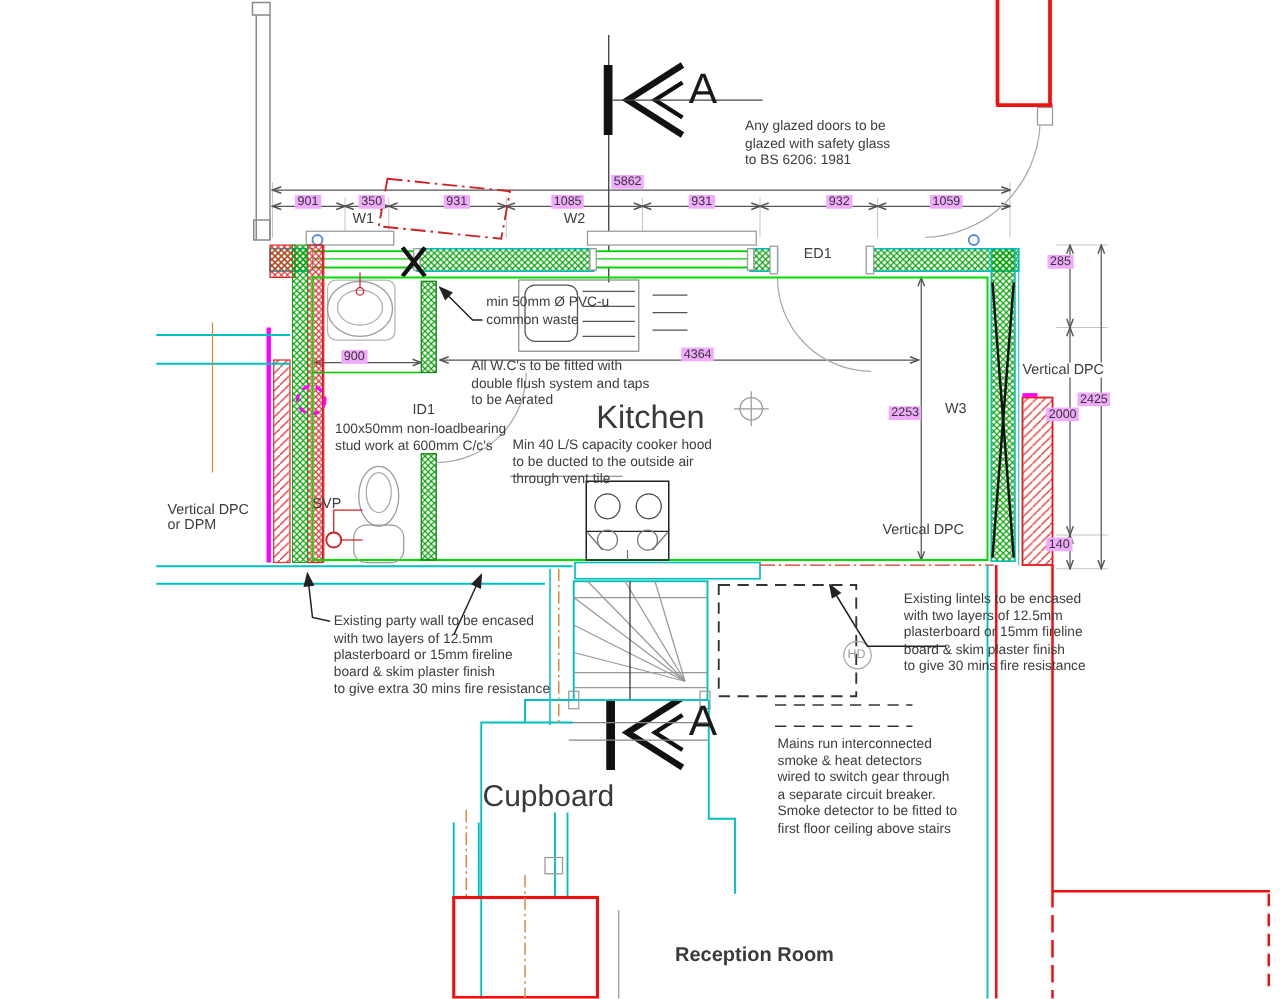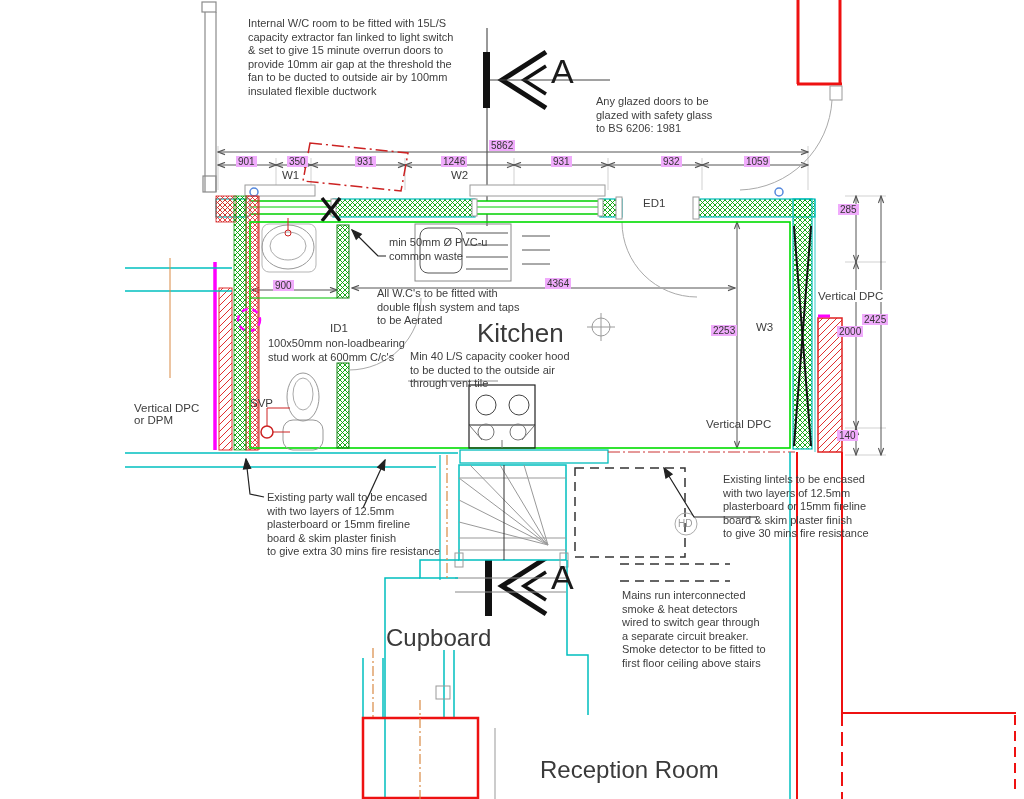--- a/index.html
+++ b/index.html
@@ -276,26 +276,20 @@
       <line x1="373" y1="648" x2="373" y2="718" stroke="#d98a45" stroke-width="1.2" stroke-dasharray="10 3 2 3"></line>
       <line x1="444" y1="650" x2="444" y2="718" stroke="#00bfbf" stroke-width="1.5"></line>
       <line x1="454" y1="650" x2="454" y2="718" stroke="#00bfbf" stroke-width="1.5"></line>
       <rect x="436" y="686" width="14" height="13" stroke="#999"></rect>
       <rect x="363" y="718" width="115" height="80" stroke="#ee1111" stroke-width="2.5"></rect>
       <line x1="420" y1="700" x2="420" y2="799" stroke="#d98a45" stroke-width="1.2" stroke-dasharray="10 3 2 3"></line>
       <line x1="495" y1="728" x2="495" y2="799" stroke="#999"></line>
     </g>
   </svg>
 
-  <div class="txt" style="left:248px;top:17px;">Internal W/C room to be fitted with 15L/S
-capacity extractor fan linked to light switch
-&amp; set to give 15 minute overrun doors to
-provide 10mm air gap at the threshold the
-fan to be ducted to outside air by 100mm
-insulated flexible ductwork</div>
   <div class="txt" style="left:596px;top:95px;">Any glazed doors to be
 glazed with safety glass
 to BS 6206: 1981</div>
   <div class="txt" style="left:389px;top:236px;">min 50mm  Ø PVC-u
 common waste</div>
   <div class="txt" style="left:377px;top:287px;">All W.C's to be fitted with
 double flush system and taps
 to be Aerated</div>
   <div class="txt" style="left:268px;top:337px;">100x50mm non-loadbearing
 stud work at 600mm C/c's</div>
@@ -314,42 +308,42 @@
 to give 30 mins fire resistance</div>
   <div class="txt" style="left:622px;top:589px;">Mains run interconnected
 smoke &amp; heat detectors
 wired to switch gear through
 a separate circuit breaker.
 Smoke detector to be fitted to
 first floor ceiling above stairs</div>
 
   <div class="room" style="left:477px;top:318px;font-size:26px;">Kitchen</div>
   <div class="room" style="left:386px;top:624px;font-size:24px;">Cupboard</div>
-  <div class="room" style="left:540px;top:756px;font-size:24px;">Reception Room</div>
+  <div class="room" style="left:540px;top:756px;font-size:16px;font-weight:bold;">Reception Room</div>
 
   <div class="big-a" style="left:551px;top:52px;">A</div>
   <div class="big-a" style="left:551px;top:558px;">A</div>
 
   <div class="lab" style="left:282px;top:169px;">W1</div>
   <div class="lab" style="left:451px;top:169px;">W2</div>
   <div class="lab" style="left:643px;top:197px;">ED1</div>
   <div class="lab" style="left:330px;top:322px;">ID1</div>
   <div class="lab" style="left:756px;top:321px;">W3</div>
   <div class="lab" style="left:250px;top:397px;">SVP</div>
   <div class="hd" style="left:678px;top:518px;">HD</div>
   <div class="lab" style="left:134px;top:402px;">Vertical DPC
 or DPM</div>
   <div class="lab" style="left:818px;top:290px;background:#fff;">Vertical DPC</div>
   <div class="lab" style="left:706px;top:418px;">Vertical DPC</div>
 
   <div class="dim" style="left:489px;top:140px;">5862</div>
   <div class="dim" style="left:236px;top:156px;">901</div>
   <div class="dim" style="left:287px;top:156px;">350</div>
   <div class="dim" style="left:355px;top:156px;">931</div>
-  <div class="dim" style="left:441px;top:156px;">1246</div>
+  <div class="dim" style="left:441px;top:156px;">1085</div>
   <div class="dim" style="left:551px;top:156px;">931</div>
   <div class="dim" style="left:661px;top:156px;">932</div>
   <div class="dim" style="left:744px;top:156px;">1059</div>
   <div class="dim" style="left:273px;top:280px;">900</div>
   <div class="dim" style="left:545px;top:278px;">4364</div>
   <div class="dim" style="left:711px;top:325px;">2253</div>
   <div class="dim" style="left:838px;top:204px;">285</div>
   <div class="dim" style="left:837px;top:326px;">2000</div>
   <div class="dim" style="left:862px;top:314px;">2425</div>
   <div class="dim" style="left:837px;top:430px;">140</div>

